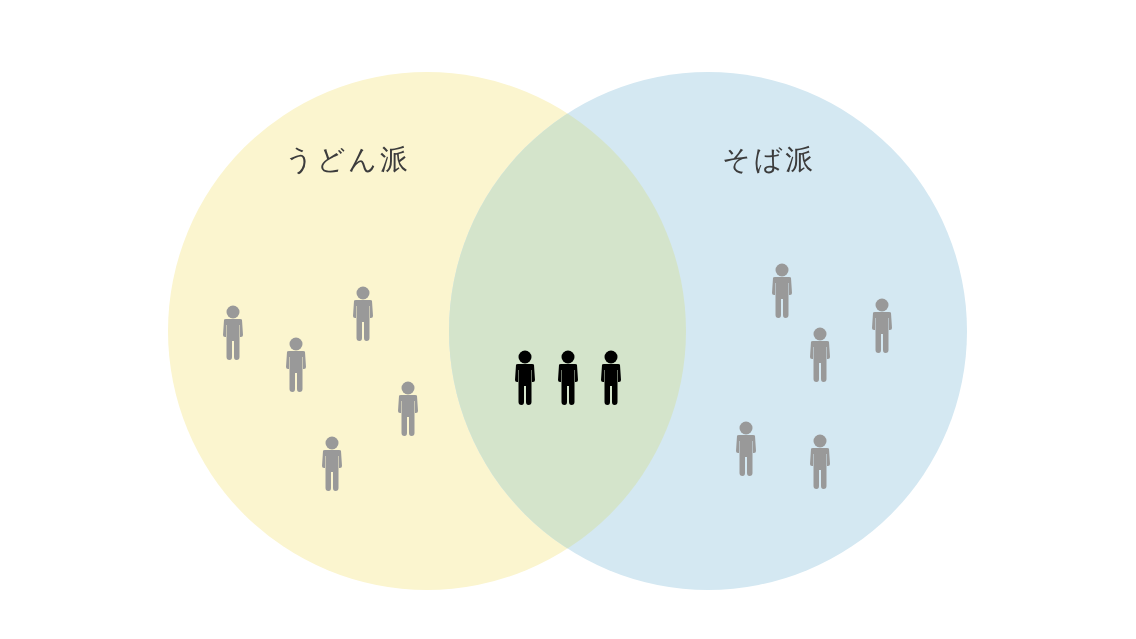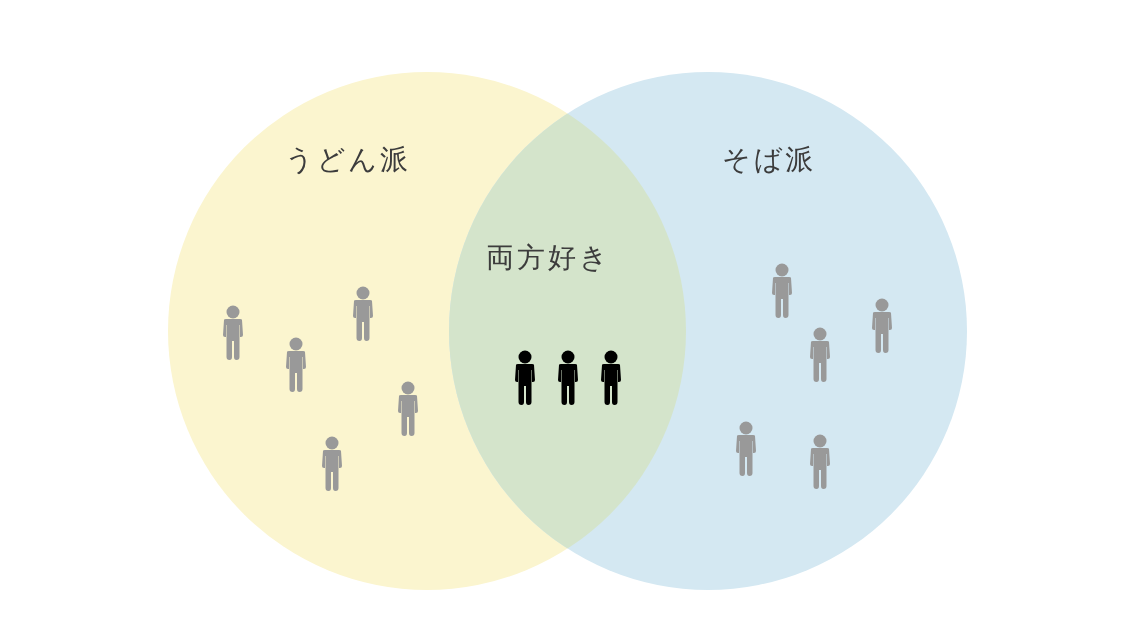--- a/index.html
+++ b/index.html
@@ -46,14 +46,13 @@
       <use href="#person" x="768" y="263" width="28" height="56"></use>
       <use href="#person" x="868" y="298" width="28" height="56"></use>
       <use href="#person" x="806" y="327" width="28" height="56"></use>
       <use href="#person" x="732" y="421" width="28" height="56"></use>
       <use href="#person" x="806" y="434" width="28" height="56"></use>
     </g>
   </svg>
 
   <div class="label" style="left:285px; top:146px;">うどん派</div>
   <div class="label" style="left:722px; top:146px;">そば派</div>
-  <div class="label" style="left:486px; top:244px;">両方好き</div>
 </div>
 
 </body></html>

